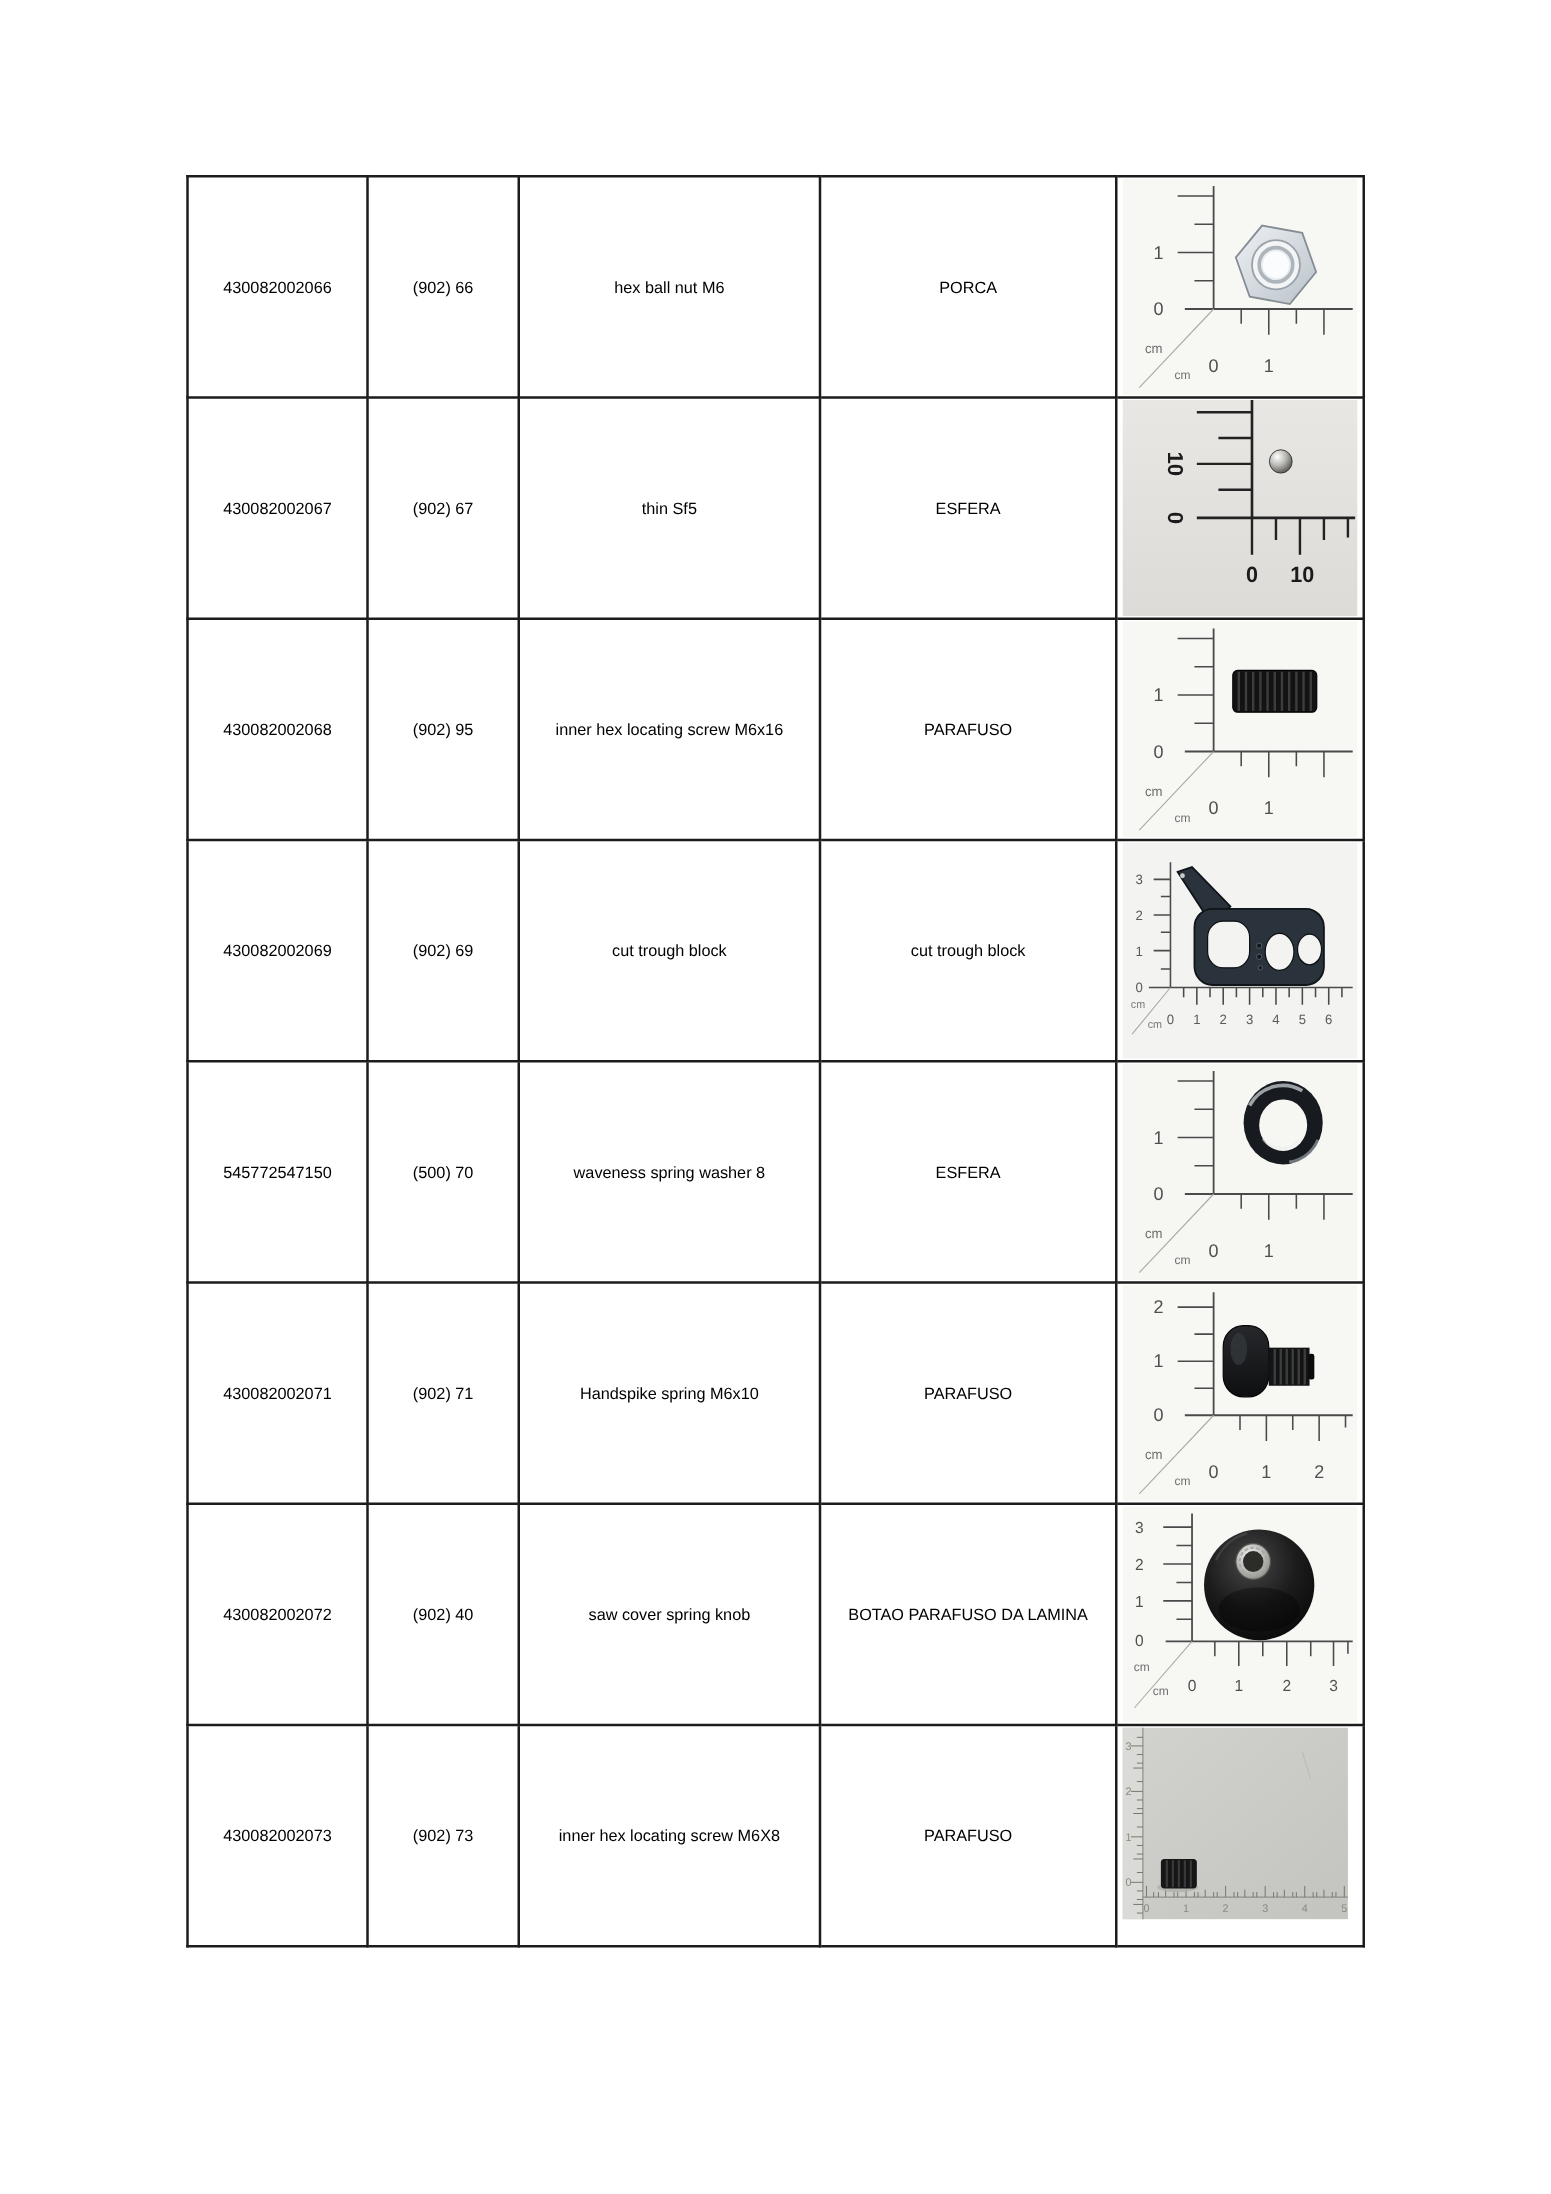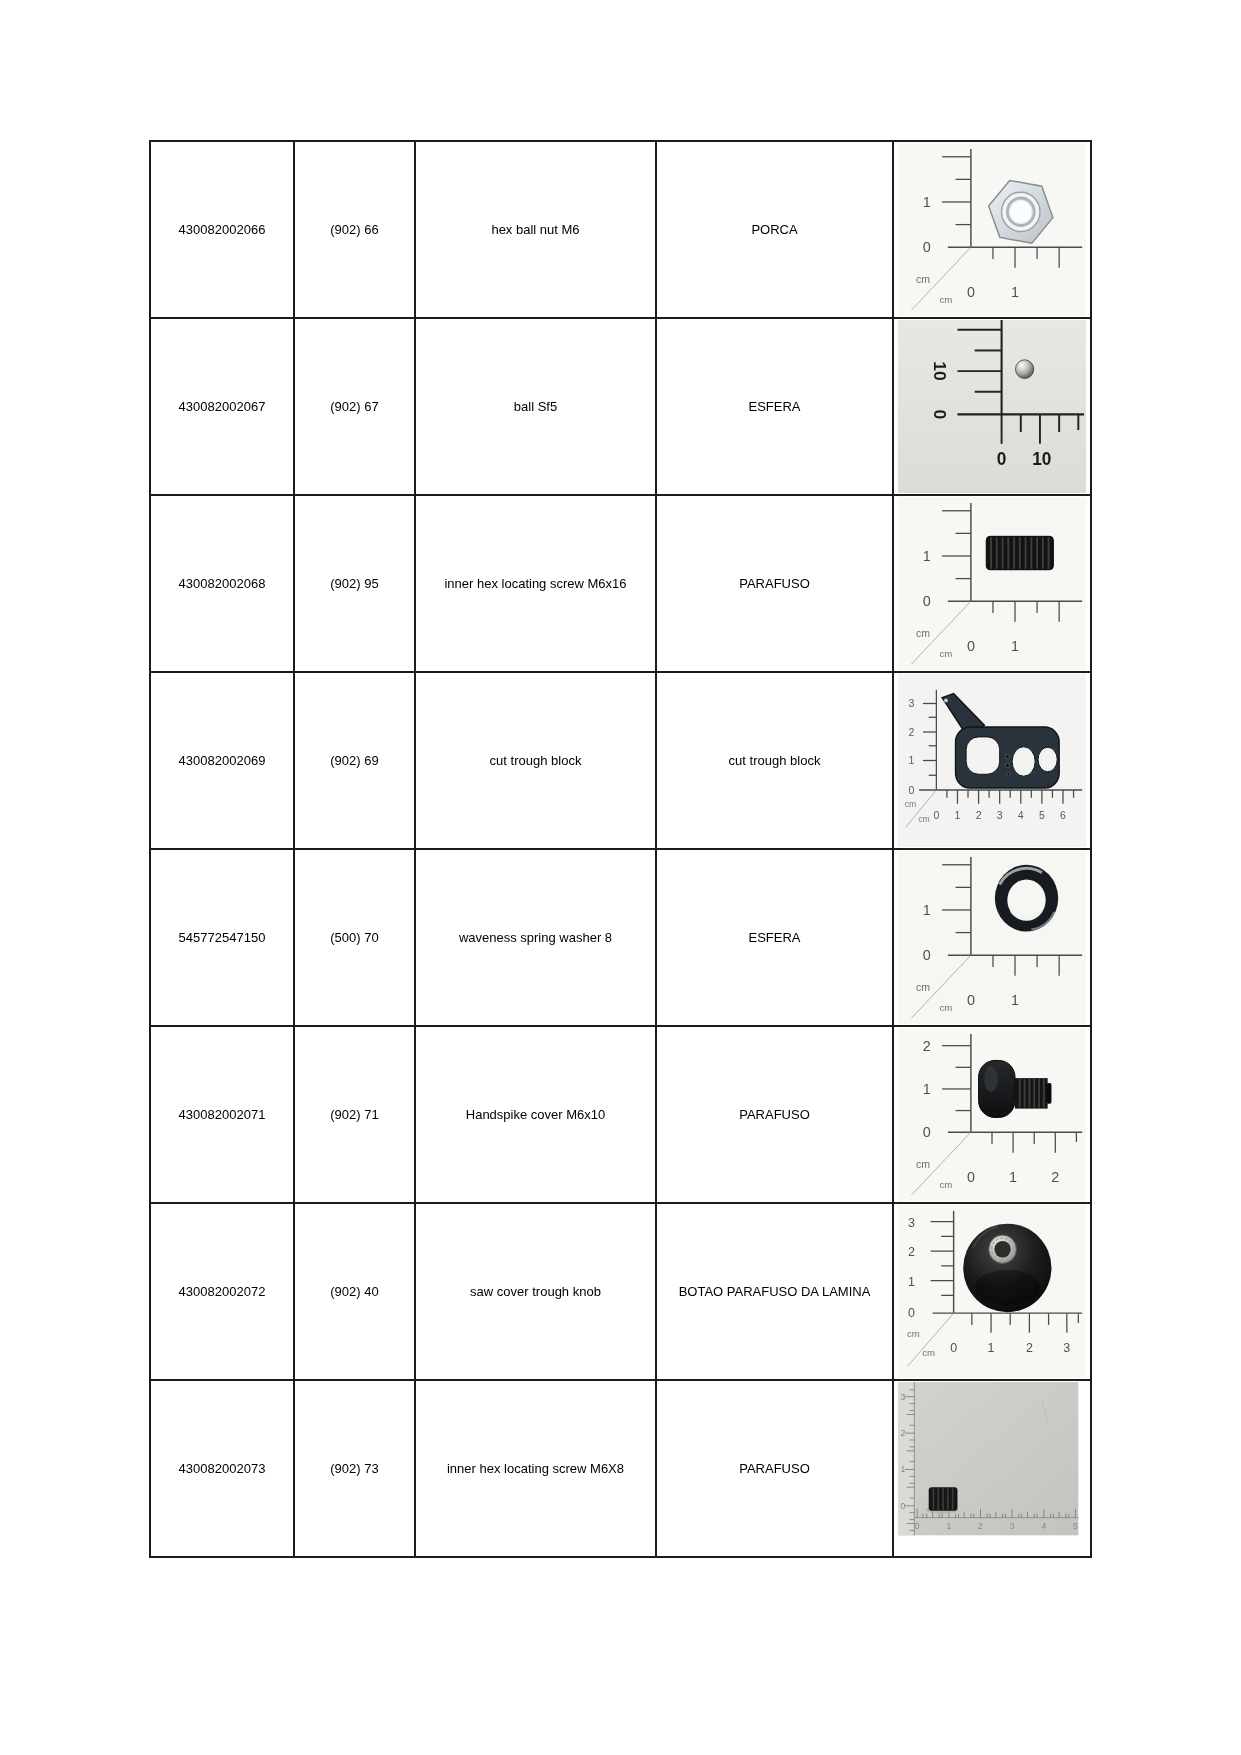--- a/index.html
+++ b/index.html
@@ -82,21 +82,21 @@
         <circle cx="128" cy="70" r="14" fill="#e9ecef" stroke="#adb5bb" stroke-width="3"></circle>
         <circle cx="128" cy="70" r="11" fill="#fbfcfd"></circle>
       </g>
     </svg>
   </td>
 </tr>
 
 <tr>
   <td>430082002067</td>
   <td>(902) 67</td>
-  <td>ball Sf5</td>
+  <td>thin Sf5</td>
   <td>ESFERA</td>
   <td class="photo-cell">
     <svg class="photo" viewBox="0 0 196 176" preserveAspectRatio="none">
       <defs>
         <linearGradient id="r2g" x1="0" y1="0" x2="0" y2="1">
                 <stop offset="0" stop-color="#e8e7e3"></stop>
                 <stop offset="1" stop-color="#dcdbd7"></stop>
               </linearGradient>
         <radialGradient id="ballg" cx="35%" cy="30%" r="75%">
                 <stop offset="0" stop-color="#ffffff"></stop>
@@ -244,21 +244,21 @@
         <path d="M163,62 A30,30 0 0 1 139,80" stroke="#aeb6bc" stroke-width="2.5" fill="none" opacity=".6"></path>
         <path d="M117,61 A19,19 0 0 0 147,62" stroke="#e8ebee" stroke-width="2" fill="none" opacity=".5"></path>
       </g>
     </svg>
   </td>
 </tr>
 
 <tr>
   <td>430082002071</td>
   <td>(902) 71</td>
-  <td>Handspike cover M6x10</td>
+  <td>Handspike spring M6x10</td>
   <td>PARAFUSO</td>
   <td class="photo-cell">
     <svg class="photo" viewBox="0 0 196 176" preserveAspectRatio="none">
       <defs>
               <linearGradient id="hsg" x1="0" y1="0" x2="0" y2="1">
         <stop offset="0" stop-color="#26282b"></stop>
                 <stop offset="1" stop-color="#0e0f11"></stop>
               </linearGradient>
             </defs>
       <rect width="196" height="176" fill="#f7f7f4"></rect>
@@ -291,21 +291,21 @@
         <path class="thr" d="M127,52V81 M132,52V81 M137,52V81 M142,52V81 M147,52V81 M152,52V81"></path>
         <rect x="155" y="56" width="5" height="21" rx="2" fill="#0b0b0c"></rect>
       </g>
     </svg>
   </td>
 </tr>
 
 <tr>
   <td>430082002072</td>
   <td>(902) 40</td>
-  <td>saw cover trough knob</td>
+  <td>saw cover spring knob</td>
   <td>BOTAO PARAFUSO DA LAMINA</td>
   <td class="photo-cell">
     <svg class="photo" viewBox="0 0 196 176" preserveAspectRatio="none">
       <defs>
         <radialGradient id="knobg" cx="42%" cy="30%" r="75%">
                 <stop offset="0" stop-color="#474747"></stop>
                 <stop offset=".55" stop-color="#1c1c1c"></stop>
                 <stop offset="1" stop-color="#0a0a0a"></stop>
               </radialGradient>
         <radialGradient id="insg" cx="40%" cy="35%" r="80%">

